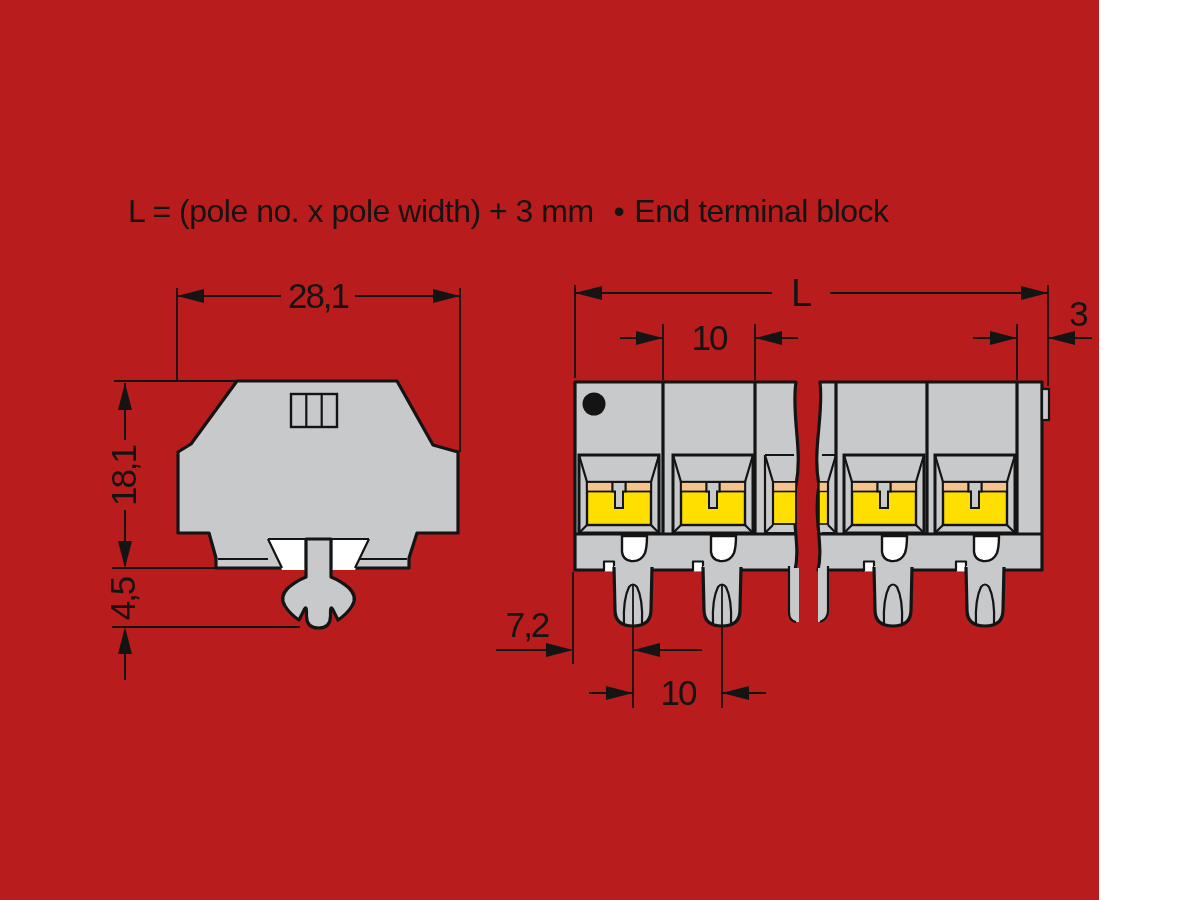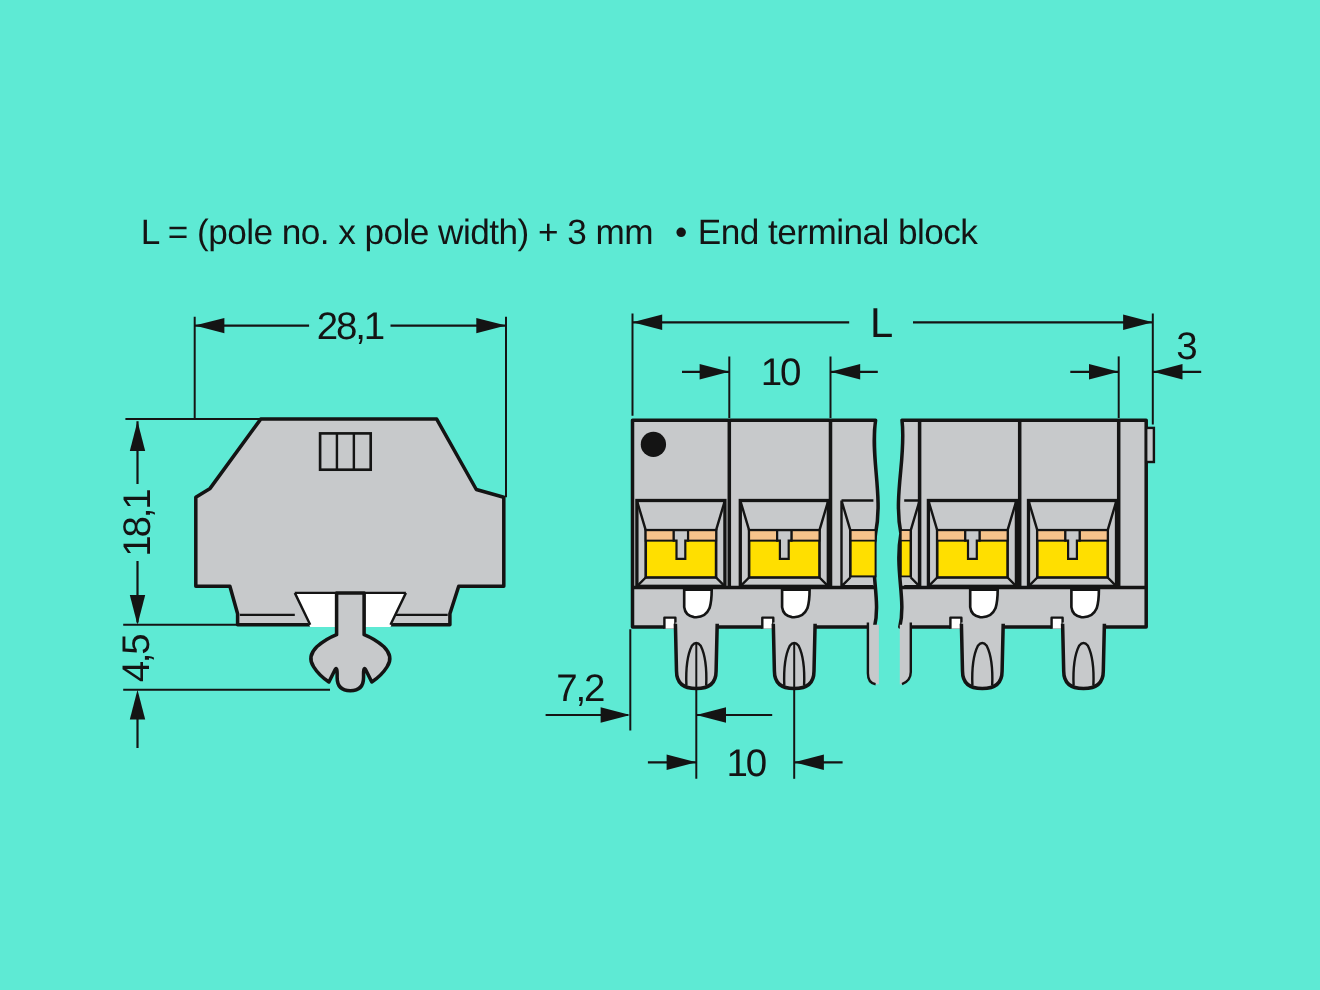--- a/index.html
+++ b/index.html
@@ -1,16 +1,16 @@
 <!DOCTYPE html>
 <html><head>
 <meta charset="utf-8">
 <style>
   html,body{margin:0;padding:0;background:#ffffff;}
-  .stage{position:relative;width:1200px;height:900px;background:#5eead4;overflow:hidden;
+  .stage{position:relative;width:1099px;height:900px;background:#b91c1c;overflow:hidden;
          font-family:"Liberation Sans", sans-serif;}
   svg{display:block;}
   text{fill:#141414;font-family:"Liberation Sans", sans-serif;}
   .t-title{font-size:32px;letter-spacing:-0.5px;}
   .t-dim{font-size:35px;letter-spacing:-2px;}
   .t-dimL{font-size:38px;letter-spacing:-1px;}
   .ln{stroke:#141414;stroke-width:2;fill:none;}
   .ext{stroke:#141414;stroke-width:1.8;fill:none;}
   .out3{stroke:#141414;stroke-width:3.2;fill:none;stroke-linejoin:round;}
   .out2{stroke:#141414;stroke-width:2.2;fill:none;stroke-linejoin:round;}

